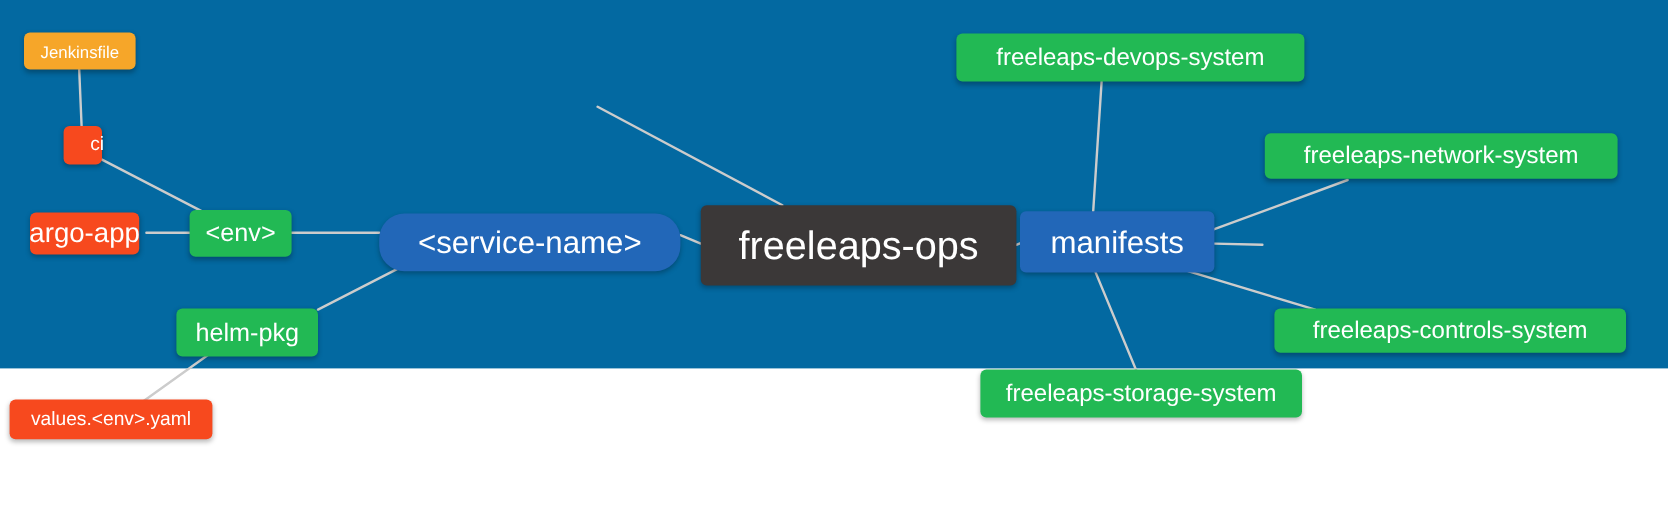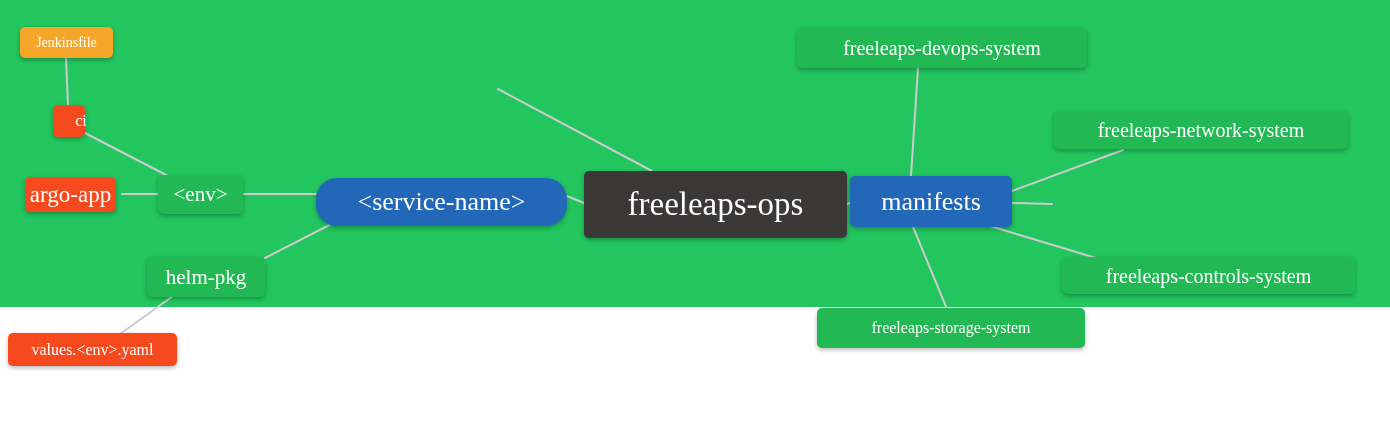--- a/index.html
+++ b/index.html
@@ -8,22 +8,21 @@
     background: #ffffff;
     width: 1390px;
     height: 421px;
     overflow: hidden;
     font-family: "Liberation Sans", sans-serif;
   }
   .canvas {
     position: relative;
     width: 1390px;
     height: 307px;
-    background: #22c55e;
-    font-family: Liberation Serif, serif;
+    background: #0369a1;
   }
   .edges {
     position: absolute;
     left: 0;
     top: 0;
     width: 1390px;
     height: 421px;
     pointer-events: none;
   }
   .edges line {
@@ -57,21 +56,21 @@
   #n-helm        { left: 147px;  top: 257px; width: 118px; height: 40px; font-size: 21px; }
   #n-values      { left: 8px;    top: 333px; width: 169px; height: 33px; font-size: 16px; }
   #n-fcp         { left: 313px;  top: 38px;  width: 279px; height: 51px; font-size: 26px; }
   #n-service     { left: 316px;  top: 178px; width: 251px; height: 48px; font-size: 26px; border-radius: 21px; }
   #n-root        { left: 584px;  top: 171px; width: 263px; height: 67px; font-size: 33px; }
   #n-manifests   { left: 850px;  top: 176px; width: 162px; height: 51px; font-size: 26px; }
   #n-devops      { left: 797px;  top: 28px;  width: 290px; height: 40px; font-size: 20px; }
   #n-network     { left: 1054px; top: 111px; width: 294px; height: 38px; font-size: 20px; }
   #n-monitoring  { left: 1052px; top: 185px; width: 318px; height: 38px; font-size: 20px; }
   #n-controls    { left: 1062px; top: 257px; width: 293px; height: 37px; font-size: 20px; }
-  #n-storage     { left: 817px;  top: 308px; width: 268px; height: 40px; font-size: 16px; }
+  #n-storage     { left: 817px;  top: 308px; width: 268px; height: 40px; font-size: 20px; }
 </style>
 </head>
 <body>
 
 <div class="canvas">
 
   <svg class="edges" width="1390" height="421" viewBox="0 0 1390 421">
     <line x1="66" y1="58" x2="68" y2="105"></line>
     <line x1="85" y1="133" x2="170" y2="177"></line>
     <line x1="122" y1="194" x2="158" y2="194"></line>

